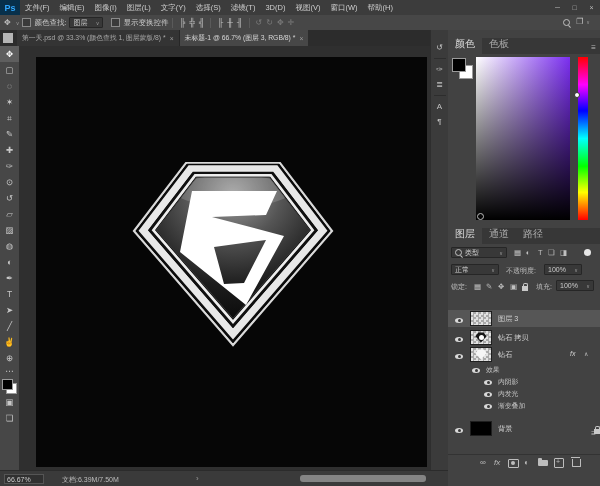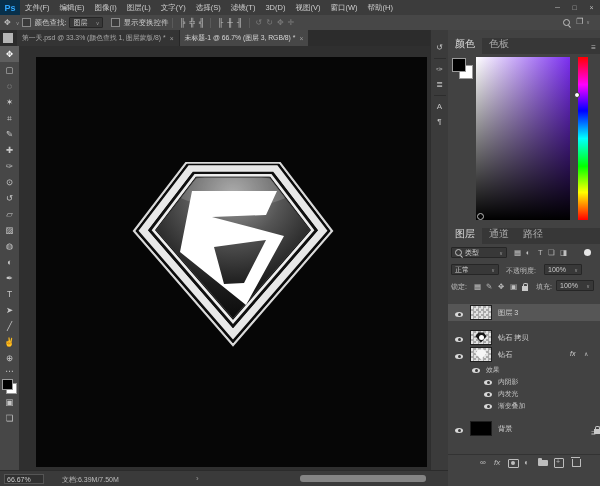--- a/index.html
+++ b/index.html
@@ -278,21 +278,21 @@
       <span class="abs mini-ic" style="left:50px;top:3px">✥</span>
       <span class="abs mini-ic" style="left:62px;top:3px">▣</span>
       <span class="abs minilock" style="left:74px;top:5px"></span>
       <span class="abs" style="left:88px;top:3px;font-size:7px;color:#bdbdbd">填充:</span>
       <span class="dd" style="position:absolute;left:108px;top:1px;width:38px">
         <span>100%</span>
           <span class="car">∨</span>
       </span>
     </div>
 
-    <div class="lrow sel" style="top:274px">
+    <div class="lrow sel" style="top:280px">
       <span class="eye abs" style="left:7px;top:6px"></span>
       <span class="thumb checker abs" style="left:22px;top:1px"></span>
       <span class="lname" style="left:50px">图层 3</span>
     </div>
     <div class="lrow" style="top:316px">
       <span class="eye abs" style="left:7px;top:6px"></span>
       <span class="thumb checker abs" style="left:22px;top:1px">
           <span class="dia dia-light"></span>
         </span>
       <span class="lname" style="left:50px">钻石</span>

